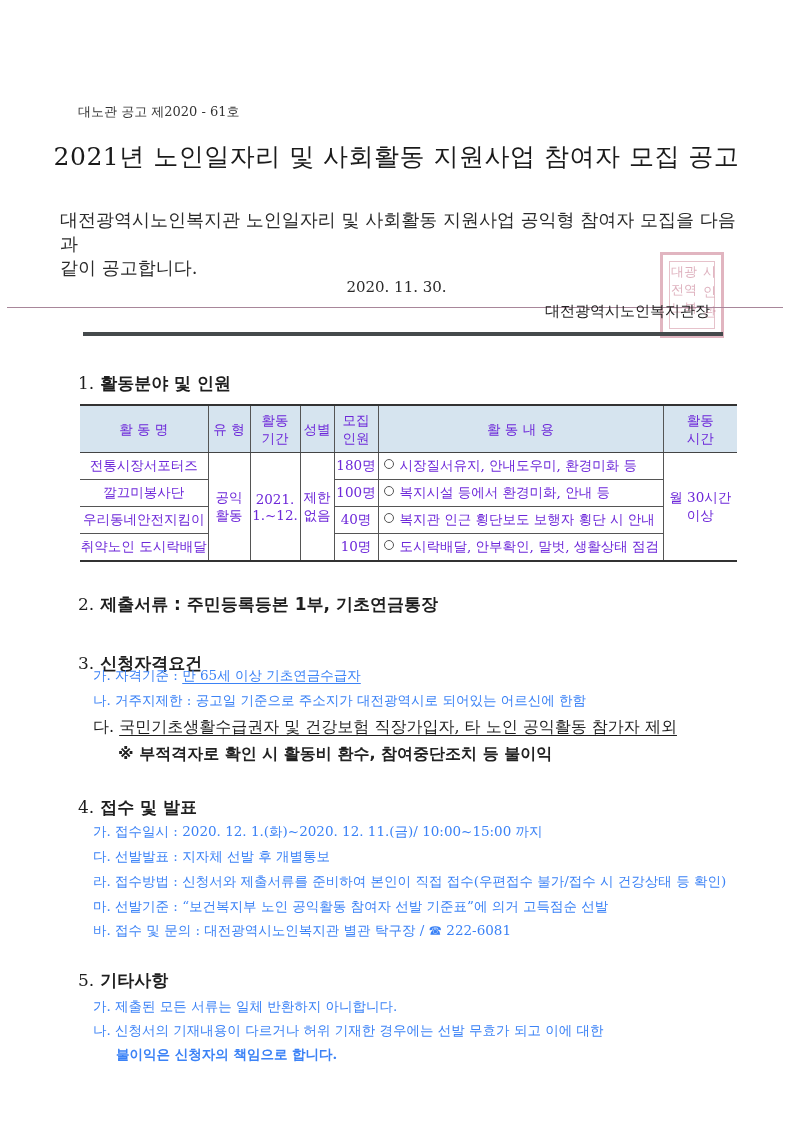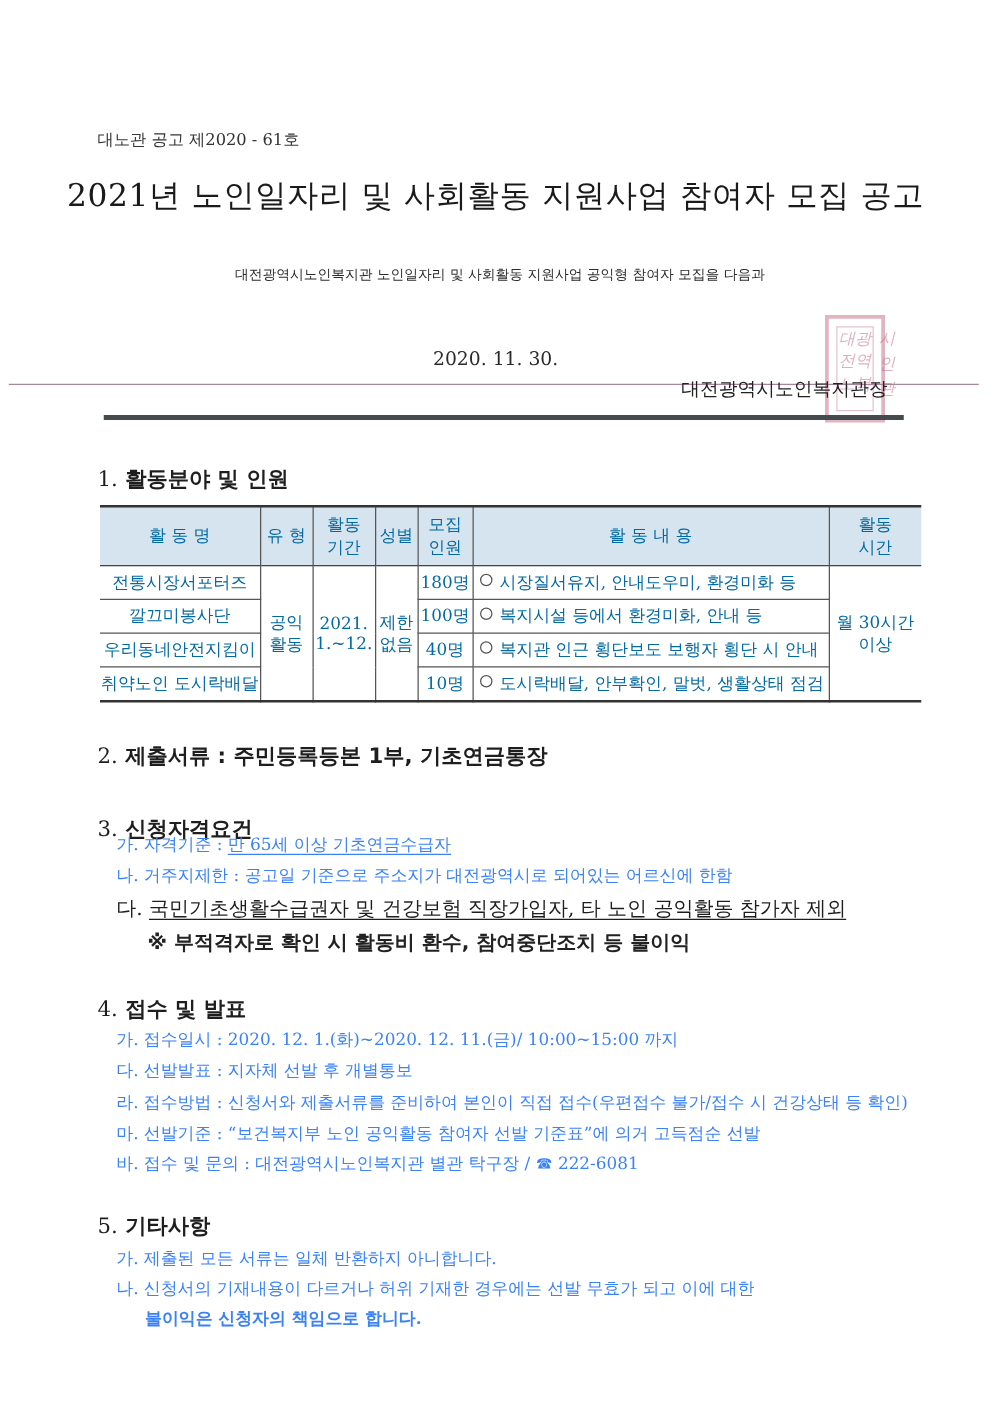--- a/index.html
+++ b/index.html
@@ -3,52 +3,53 @@
 <meta charset="utf-8">
 <style>
   html, body { margin: 0; padding: 0; }
   body {
     width: 793px; height: 1122px; background: #ffffff; position: relative; overflow: hidden;
     font-family: "DejaVu Serif", "Liberation Serif", serif; color: #222;
   }
   .abs { position: absolute; }
   .doc-no { left: 78px; top: 103px; font-size: 13px; color: #333; }
   .title { left: 0; width: 793px; top: 140px; text-align: center; font-size: 25px; letter-spacing: 0.5px; color: #1a1a1a; }
-  .intro { left: 60px; width: 680px; top: 208px; text-align: center; font-size: 11px; line-height: 24px; color: #2a2a2a; }
+  .intro { left: 60px; width: 680px; top: 208px; text-align: left; font-size: 18px; line-height: 24px; color: #2a2a2a; }
   .date { left: 0; width: 793px; top: 278px; text-align: center; font-size: 15px; color: #2a2a2a; }
   .pink-line { left: 7px; width: 776px; top: 307px; height: 1px; background: #a8869a; }
   .signer { left: 545px; top: 302px; font-size: 15px; color: #222; }
   .thick-line { left: 83px; width: 640px; top: 332px; height: 4px; background: #454a4c; }
-  .seal { left: 660px; top: 252px; width: 48px; height: 86px; border: 3px solid rgba(200,120,140,0.55); box-sizing: border-box; font-style: italic; }
+  .seal { left: 660px; top: 252px; width: 64px; height: 86px; border: 3px solid rgba(200,120,140,0.55); box-sizing: border-box; }
   .seal-inner { position: absolute; inset: 6px; border: 1px solid rgba(200,120,140,0.45); }
   .seal-glyph { position: absolute; color: rgba(190,100,125,0.5); font-size: 13px; line-height: 14px; }
 
   .h2 { left: 78px; font-size: 17px; font-weight: bold; color: #1e1e1e; font-family: "DejaVu Sans", "Liberation Sans", sans-serif; }
   .h2 .num { font-family: "DejaVu Serif", serif; font-weight: normal; }
   .item { left: 93px; font-size: 13.5px; color: #3b82f6; }
   .item-big { left: 93px; font-size: 16px; color: #1e1e1e; }
   .u { text-decoration: underline; text-underline-offset: 3px; }
   .note { left: 118px; font-size: 16px; font-weight: bold; color: #222; font-family: "DejaVu Sans", "Liberation Sans", sans-serif; }
 
-  table.t { position: absolute; left: 80px; top: 404px; width: 657px; border-collapse: collapse; font-size: 13.5px; color: #0369a1; }
+  table.t { position: absolute; left: 80px; top: 404px; width: 657px; border-collapse: collapse; font-size: 13.5px; color: #6d28d9; }
   table.t { border-top: 2px solid #333; border-bottom: 2px solid #333; }
   table.t th { background: #d6e4ef; font-weight: normal; height: 44px; border-bottom: 1px solid #444; border-left: 1px solid #555; border-right: 1px solid #555; text-align: center; line-height: 18px; }
   table.t td { height: 26px; border: 1px solid #555; text-align: center; padding: 0; }
   table.t tr > :first-child { border-left: none; }
   table.t tr > :last-child { border-right: none; }
   table.t td.content { text-align: left; padding-left: 5px; }
   .circle { display: inline-block; width: 8px; height: 8px; border: 1px solid #555; border-radius: 50%; margin-right: 6px; vertical-align: 1px; }
 </style>
 </head>
 <body>
 
 <div class="abs doc-no">대노관 공고 제2020 - 61호</div>
 <div class="abs title">2021년 노인일자리 및 사회활동 지원사업 참여자 모집 공고</div>
 <div class="abs intro">
   <div>대전광역시노인복지관 노인일자리 및 사회활동 지원사업 공익형 참여자 모집을 다음과</div>
+  <div>같이 공고합니다.</div>
 </div>
 <div class="abs date">2020. 11. 30.</div>
 
 <div class="abs seal">
   <div class="seal-inner"></div>
   <span class="seal-glyph" style="left:8px;top:10px;">대광</span>
   <span class="seal-glyph" style="left:8px;top:28px;">전역</span>
   <span class="seal-glyph" style="left:8px;top:46px;">노복</span>
   <span class="seal-glyph" style="left:40px;top:10px;">시</span>
   <span class="seal-glyph" style="left:40px;top:30px;">인</span>

